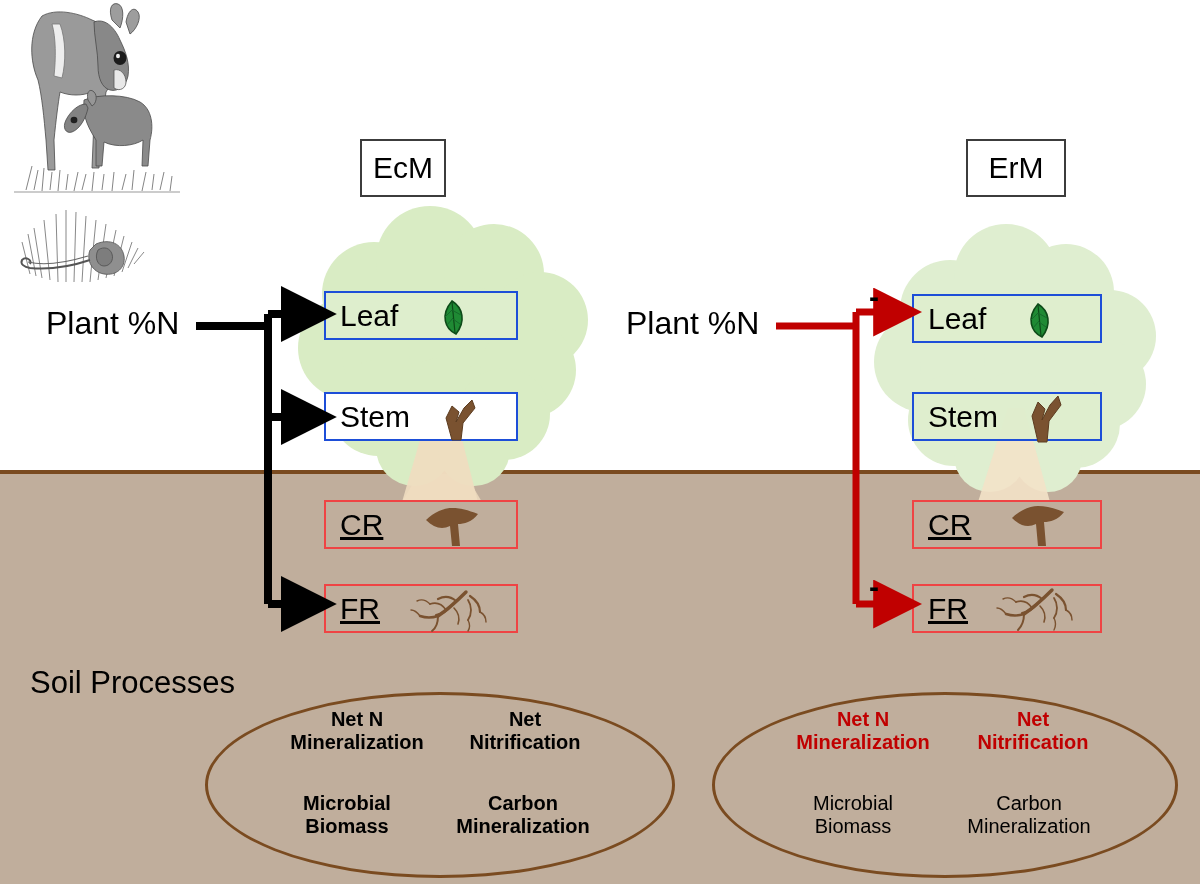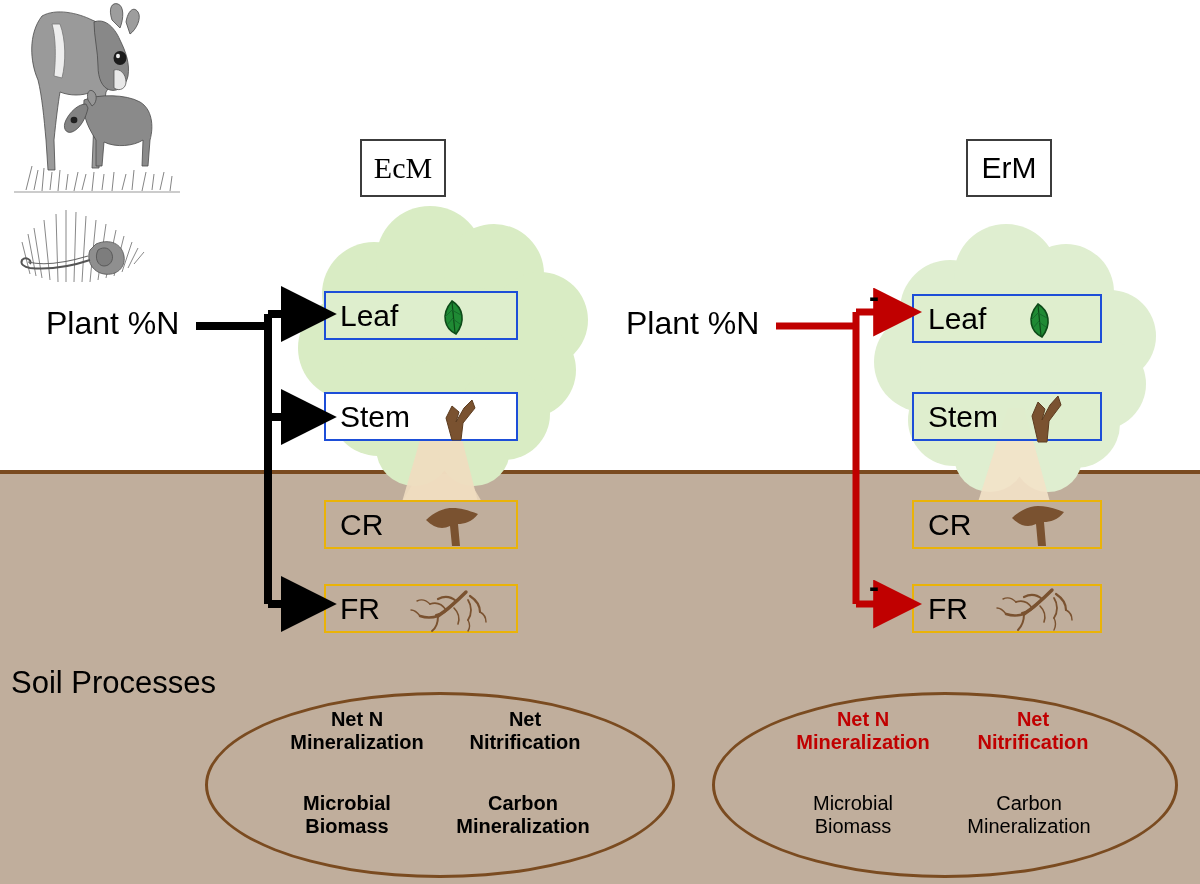--- a/index.html
+++ b/index.html
@@ -36,25 +36,24 @@
   #title-zoogeo {
     left: 204px; top: 41px;
     width: 426px; height: 56px;
     font-size: 33px;
     letter-spacing: .2px;
   }
   #label-ecm {
     left: 360px; top: 139px;
     width: 86px; height: 58px;
     font-size: 30px;
-    font-family: Liberation Serif, serif;
   }
   #label-erm {
     left: 966px; top: 139px;
-    width: 86px; height: 58px;
+    width: 100px; height: 58px;
     font-size: 30px;
   }
   
   .sketch { position: absolute; }
   #sketch-deer { left: 8px; top: 0px; width: 178px; height: 196px; }
   #sketch-shrew { left: 10px; top: 198px; width: 152px; height: 100px; }
 
   
   .tree { position: absolute; }
   #tree-left  { left: 282px; top: 202px; width: 320px; height: 320px; }
@@ -81,21 +80,21 @@
     color: #000;
   }
   .organ-box .organ-label { line-height: 1; }
   .organ-icon {
     position: absolute;
     display: block;
   }
   .fill-green { background: rgba(222,238,205,0.92); }
   .fill-white { background: #ffffff; }
   .fill-soil  { background: rgba(192,174,156,0.55); }
-  .box-soil-border { border: 2px solid #eab308; }
+  .box-soil-border { border: 2px solid #ef4444; text-decoration: underline; }
 
   
   #box-l-leaf { left: 324px; top: 291px; width: 194px; height: 49px; }
   #box-l-stem { left: 324px; top: 392px; width: 194px; height: 49px; }
   #box-l-cr   { left: 324px; top: 500px; width: 194px; height: 49px; }
   #box-l-fr   { left: 324px; top: 584px; width: 194px; height: 49px; }
   
   #box-r-leaf { left: 912px; top: 294px; width: 190px; height: 49px; }
   #box-r-stem { left: 912px; top: 392px; width: 190px; height: 49px; }
   #box-r-cr   { left: 912px; top: 500px; width: 190px; height: 49px; }
@@ -112,21 +111,21 @@
     font-size: 30px;
     font-weight: 700;
     line-height: 1;
     color: #000;
   }
   .sign.neg { color: #000; }
 
   
   #soil-processes-title {
     position: absolute;
-    left: 11px; top: 665px;
+    left: 30px; top: 665px;
     font-size: 31px;
     color: #000;
   }
   .oval {
     position: absolute;
     border: 3px solid #7a4b20;
     border-radius: 50%;
   }
   #oval-left  { left: 205px; top: 692px; width: 470px; height: 186px; }
   #oval-right { left: 712px; top: 692px; width: 466px; height: 186px; }

